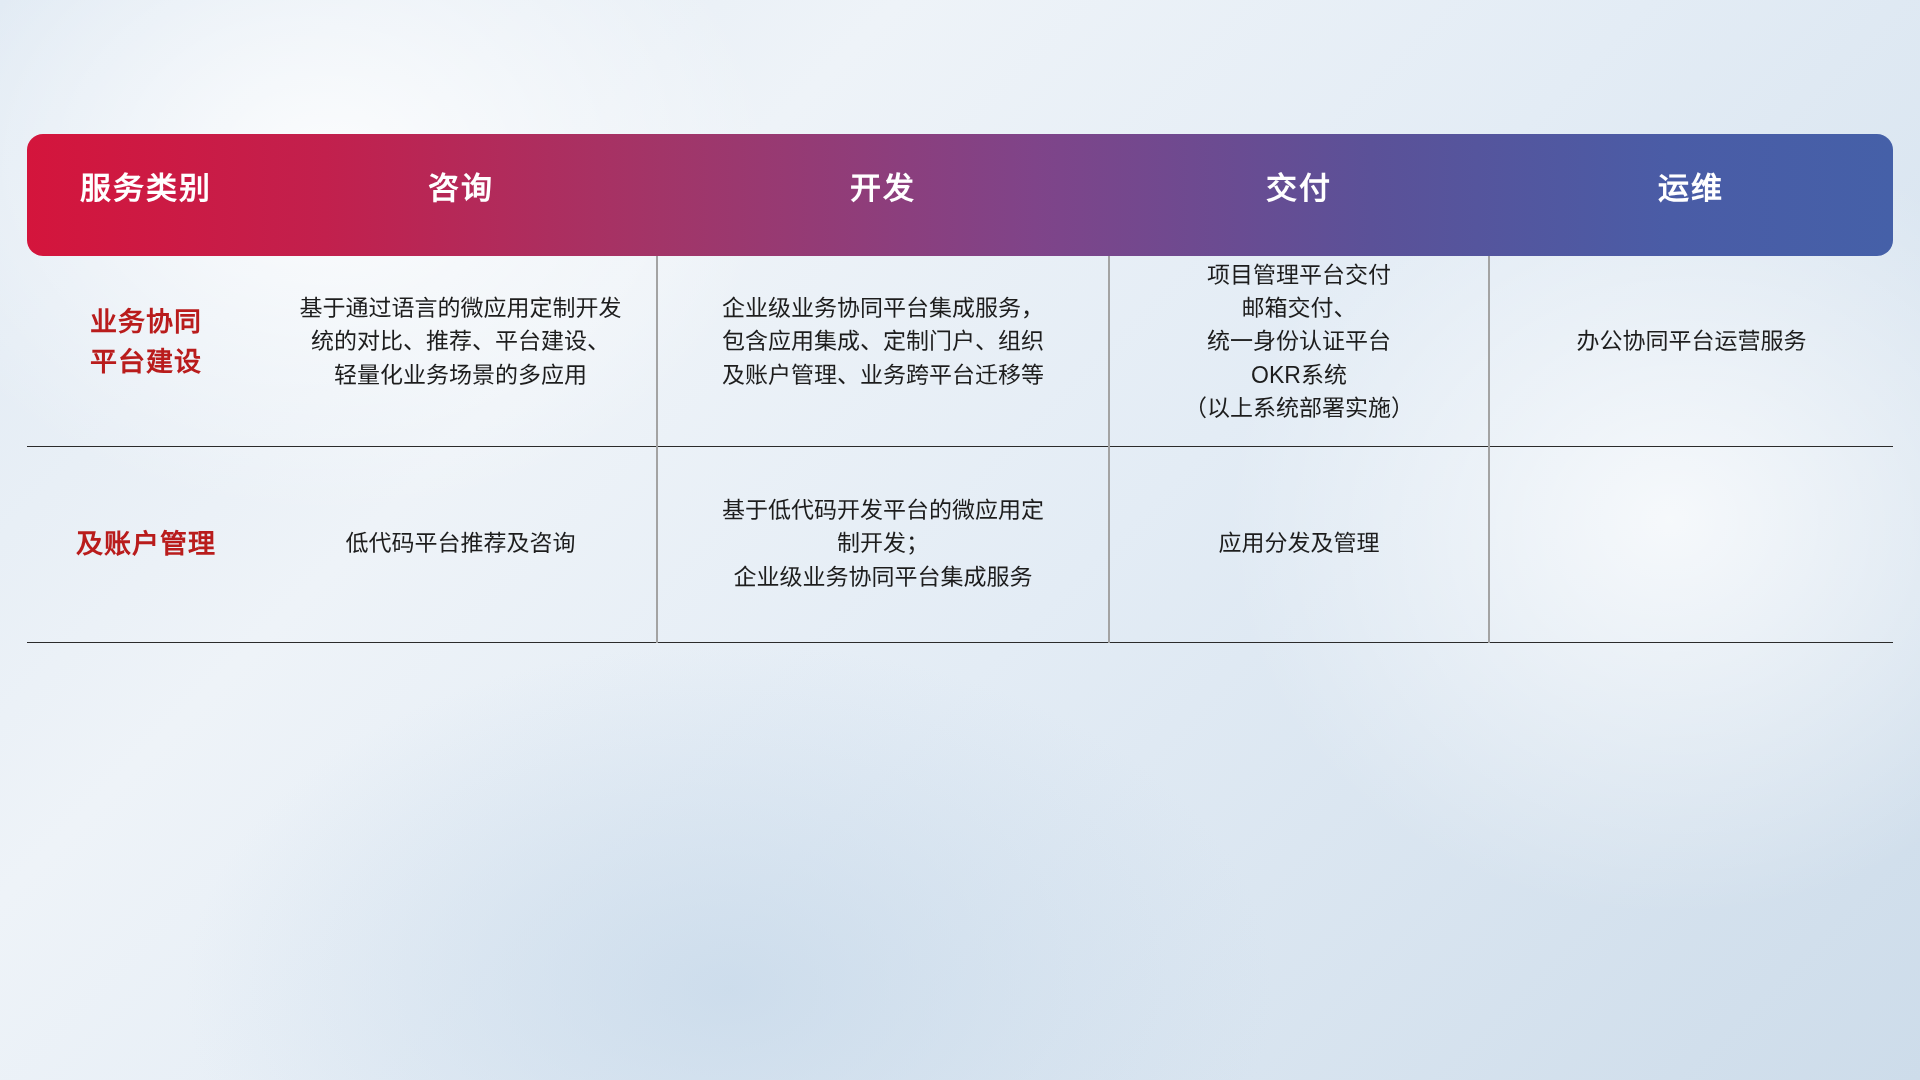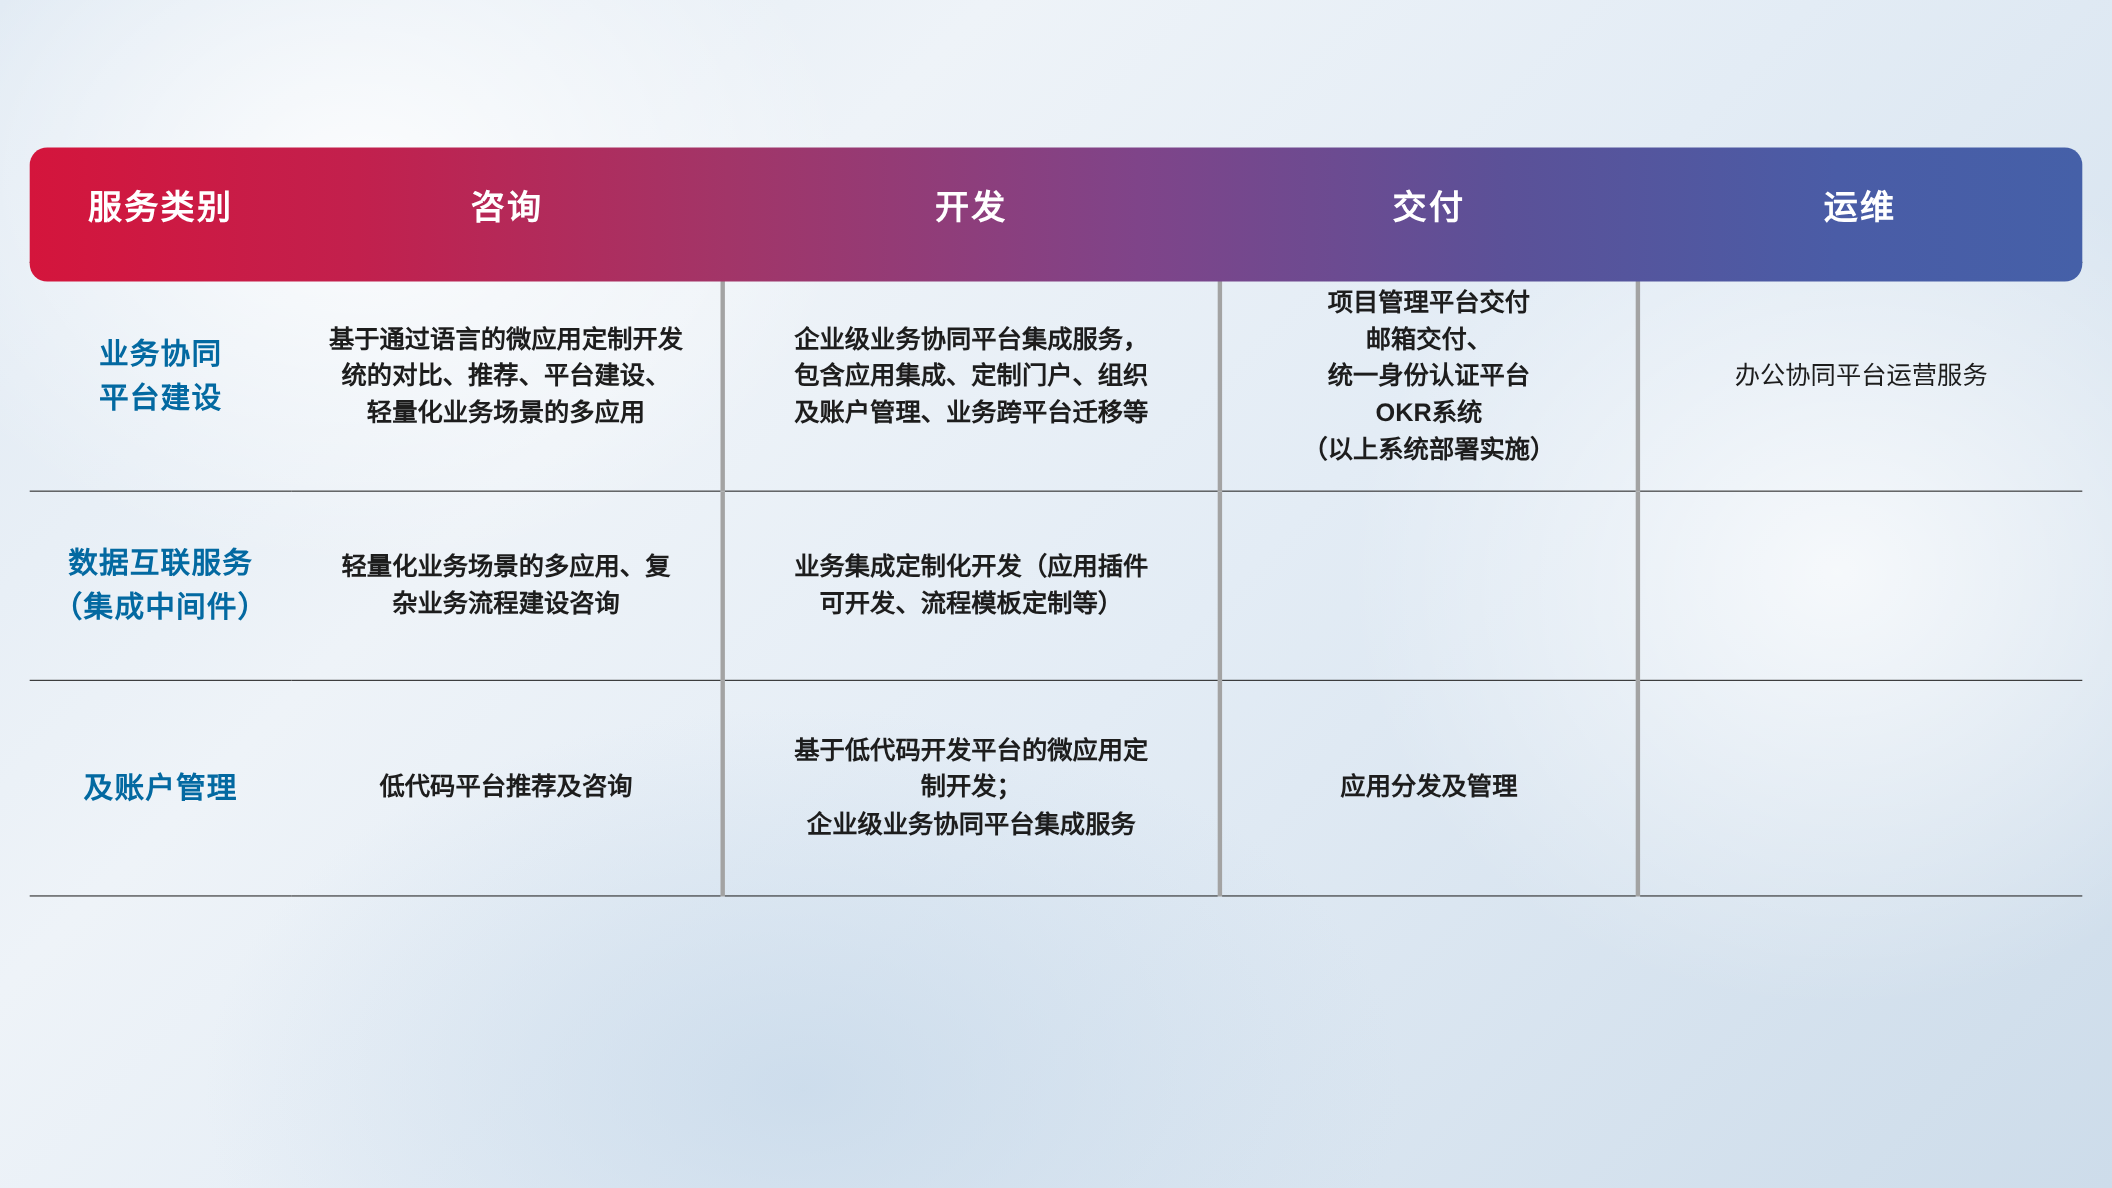--- a/index.html
+++ b/index.html
@@ -88,28 +88,27 @@
     border-left: none;
     border-right: none;
     vertical-align: middle;
     text-align: center;
     font-size: 23px;
     color: #1d1d1d;
     line-height: 1.45;
     padding: 18px 16px;
   }
   tbody td.vline {
-    border-right: 4px solid #a3a3a3;
-    font-weight: bold;
+    border-right: 2px solid #a3a3a3;
   }
   tbody tr:last-child td {
     border-bottom: 1px solid #2b2b2b;
   }
   td.cat {
-    color: #0369a1;
+    color: #b91c1c;
     font-weight: bold;
     font-size: 27px;
     line-height: 1.5;
     letter-spacing: 1px;
   }
   .row-h-1 { height: 208px; }
   .row-h-2 { height: 172px; }
   .row-h-3 { height: 196px; }
 
   .cell-lines span { display: block; }
@@ -170,36 +169,20 @@
           <span>项目管理平台交付</span>
           <span>邮箱交付、</span>
           <span>统一身份认证平台</span>
           <span>OKR系统</span>
           <span>（以上系统部署实施）</span>
         </td>
         <td class="cell-lines">
           <span>办公协同平台运营服务</span>
         </td>
       </tr>
-      <tr class="row-h-2">
-        <td class="cat cell-lines">
-          <span>数据互联服务</span>
-          <span>（集成中间件）</span>
-        </td>
-        <td class="cell-lines vline">
-          <span>轻量化业务场景的多应用、复</span>
-          <span>杂业务流程建设咨询</span>
-        </td>
-        <td class="cell-lines vline">
-          <span>业务集成定制化开发（应用插件</span>
-          <span>可开发、流程模板定制等）</span>
-        </td>
-        <td class="cell-lines vline"></td>
-        <td class="cell-lines"></td>
-      </tr>
       <tr class="row-h-3">
         <td class="cat cell-lines">
           <span>及账户管理</span>
         </td>
         <td class="cell-lines vline">
           <span>低代码平台推荐及咨询</span>
         </td>
         <td class="cell-lines vline">
           <span>基于低代码开发平台的微应用定</span>
           <span>制开发；</span>

